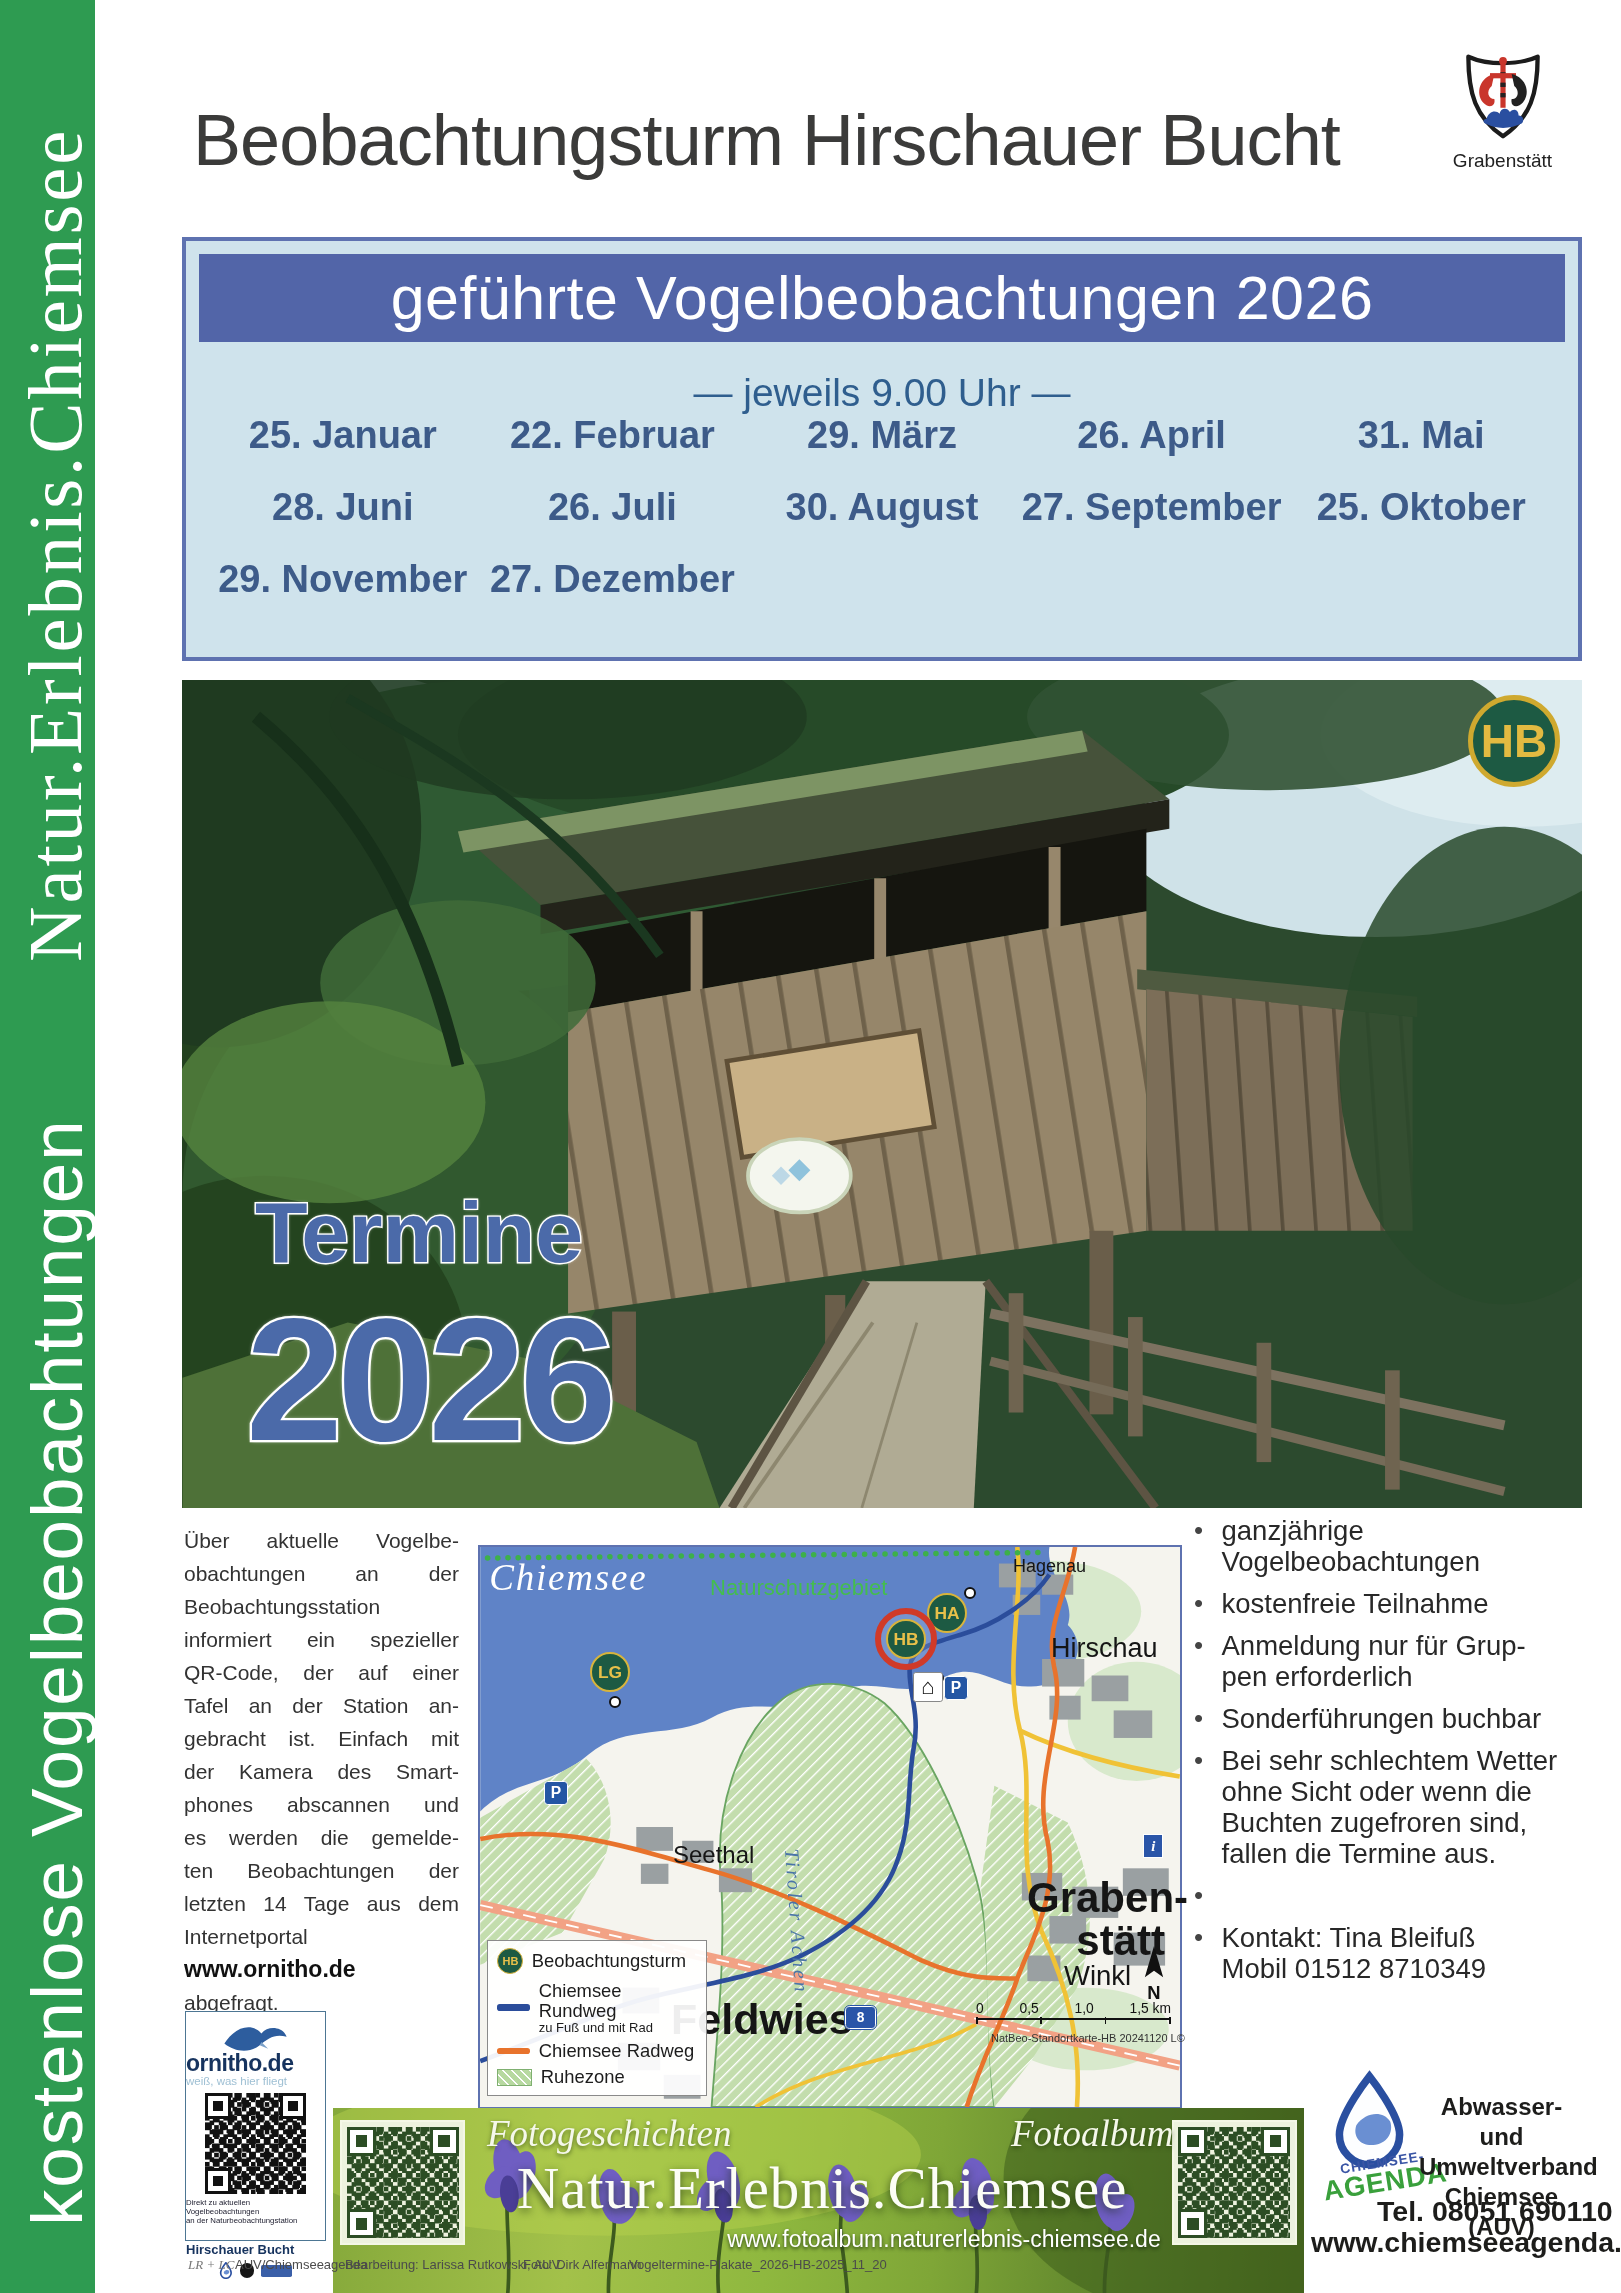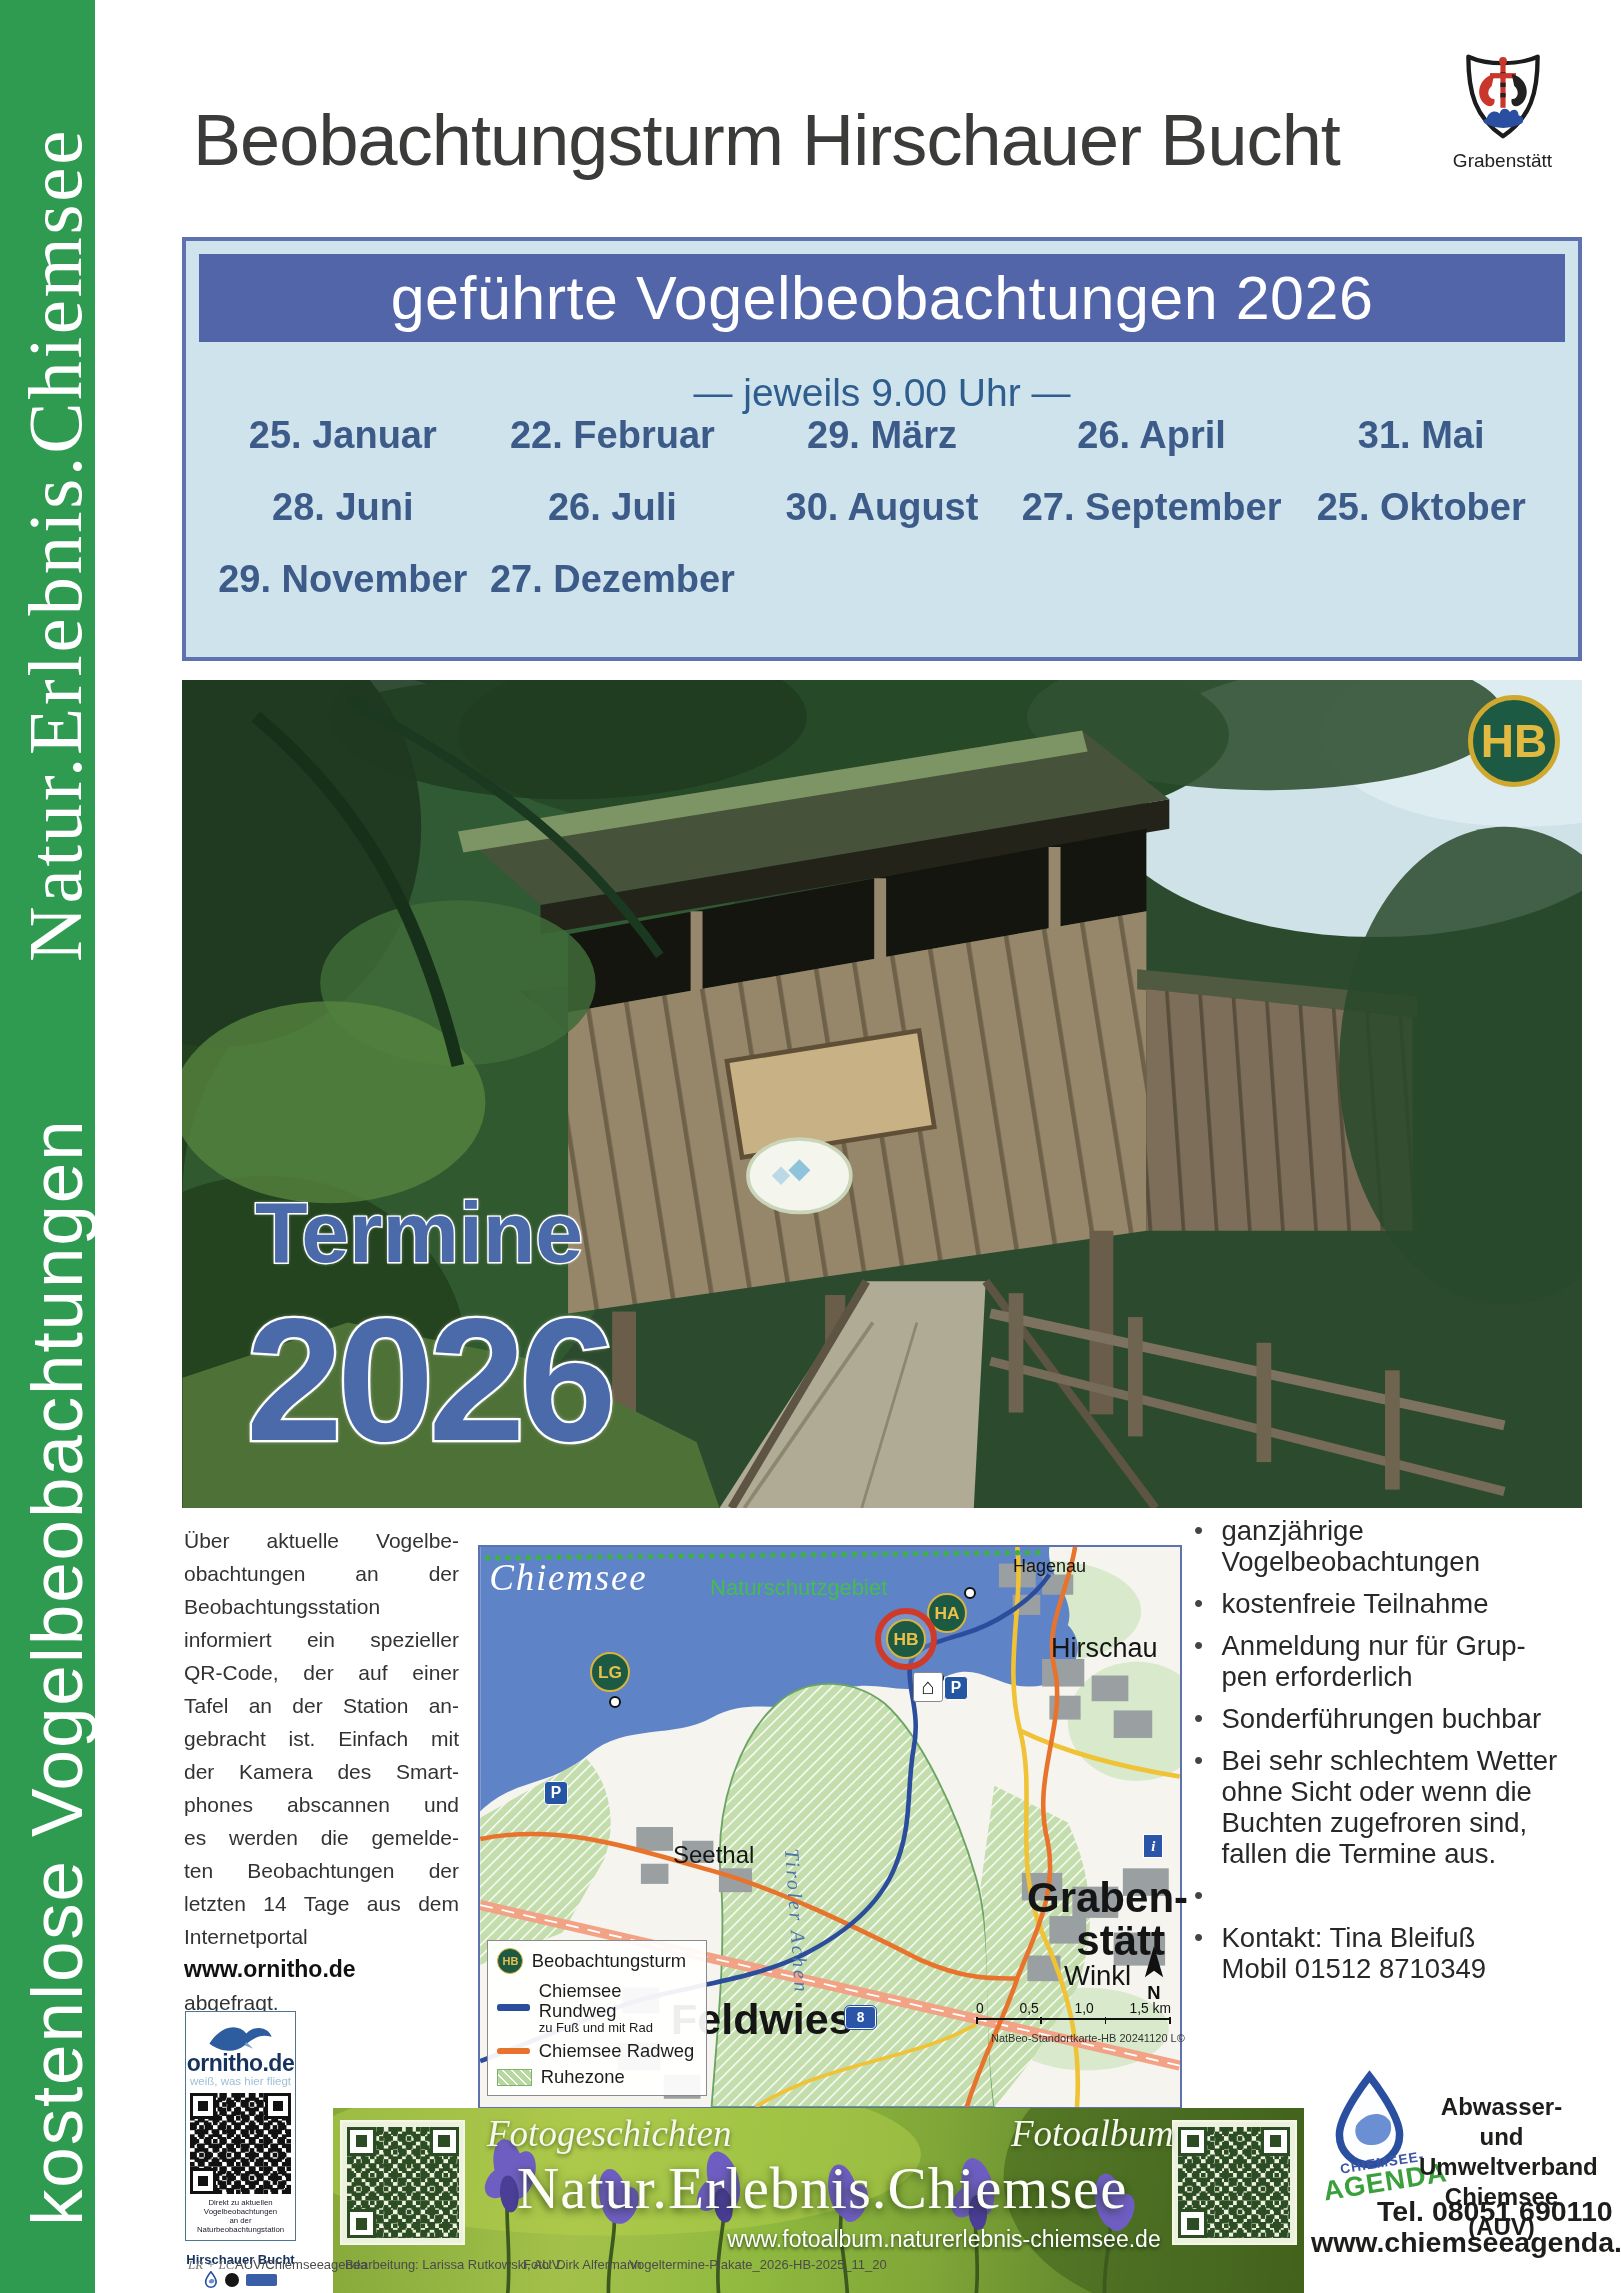--- a/index.html
+++ b/index.html
@@ -99,22 +99,22 @@
   .scale-rule i{position:absolute;top:-2.8px;width:1.8px;height:7.3px;background:#111;}
   .attr{position:absolute;left:511px;top:485px;font-size:11px;color:#333;white-space:nowrap;}
 
   
   .bullets{left:1194px;top:1515px;width:413px;}
   .bullet{display:flex;margin-bottom:11px;}
   .bullet .b-dot{width:27.5px;font-size:26px;color:#444;line-height:31px;flex:0 0 auto;}
   .bullet .b-txt{font-size:27.5px;line-height:31px;color:#282828;white-space:pre-line;}
 
   
-  .ocard{left:185px;top:2011px;width:111px;height:230px;background:#fff;border:1.8px solid #4d7693;box-sizing:border-box;
-         text-align:center;}
+  .ocard{left:185px;top:2011px;width:141px;height:230px;background:#fff;border:1.8px solid #4d7693;box-sizing:border-box;
+         text-align:left;}
   .ocard .bird{margin:2.8px auto 0;display:block;}
   .o-brand{font-size:23px;font-weight:bold;color:#16335e;letter-spacing:-0.5px;line-height:23px;}
   .o-tag{font-size:11.5px;color:#9fc0d4;line-height:13.8px;}
   .qr{position:relative;background-color:#fff;--qc:#111;
       background-image:repeating-conic-gradient(var(--qc) 0% 25%,transparent 25% 50%),
                        repeating-conic-gradient(from 90deg,var(--qc) 0% 25%,transparent 25% 50%);
       background-size:9.2px 9.2px,14.7px 14.7px;}
   .qf{position:absolute;width:26%;height:26%;border:3.7px solid var(--qc);background:#fff;box-sizing:border-box;}
   .qf::after{content:"";position:absolute;left:25%;top:25%;width:50%;height:50%;background:var(--qc);}
   .qf.tl{left:0;top:0;} .qf.tr{right:0;top:0;} .qf.bl{left:0;bottom:0;}

